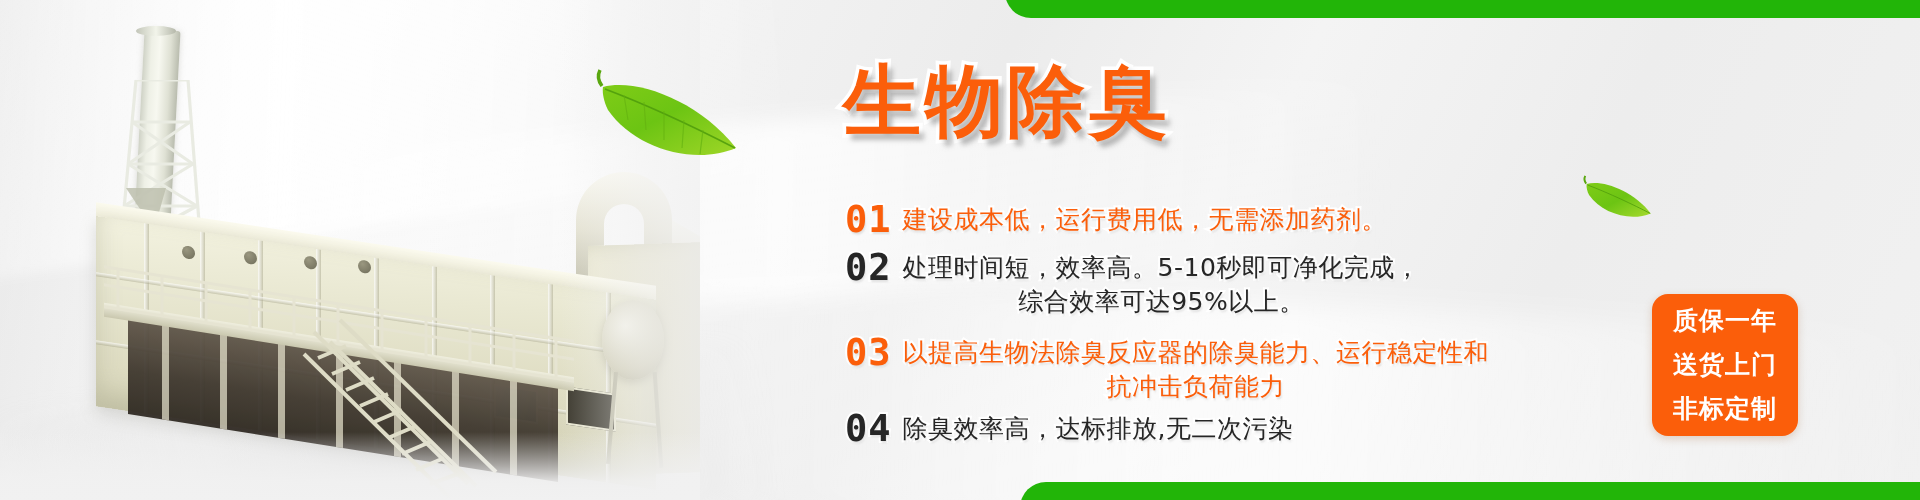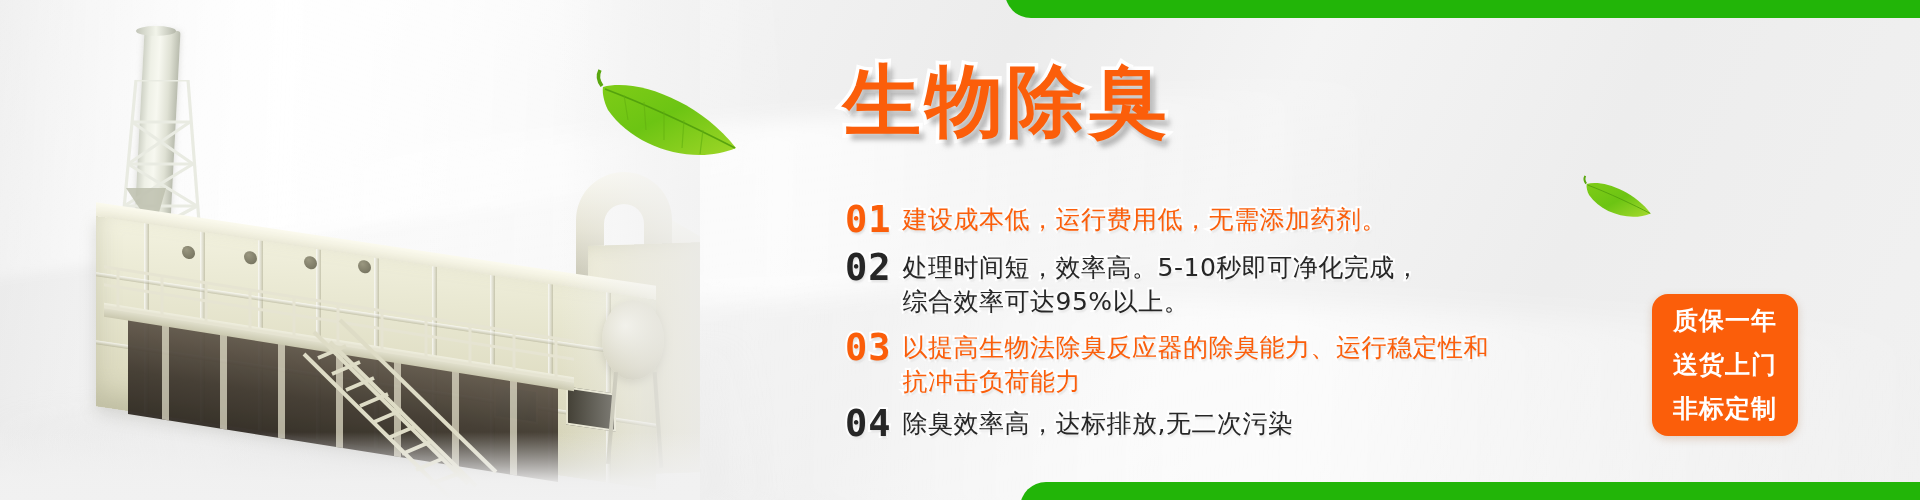--- a/index.html
+++ b/index.html
@@ -110,39 +110,39 @@
     letter-spacing:4px;
     color:#fb5e0a;
     -webkit-text-stroke:7px #ffffff;
     paint-order:stroke fill;
     text-shadow:5px 6px 5px rgba(130,130,130,.55);
     white-space:nowrap;
   }
 
   
   #bullets{position:absolute;left:845px;top:203px;width:800px;}
-  .blt{display:flex;align-items:flex-start;margin-bottom:0;}
+  .blt{display:flex;align-items:flex-start;margin-bottom:17px;}
   .blt-num{
     font-family:"DejaVu Sans Mono","Liberation Mono",monospace;
     font-size:37px;font-weight:bold;line-height:34px;
     letter-spacing:1px;margin-right:11px;flex:0 0 auto;
   }
   .blt-txt{
     font-family:"DejaVu Sans","Liberation Sans",sans-serif;
     font-size:25px;font-weight:normal;line-height:34px;letter-spacing:.5px;
   }
-  .blt-txt .l2{display:block;}
+  .blt-txt .l2{display:block;text-align:center;}
   .orange .blt-num,.orange .blt-txt{color:#fb5e0a;
     -webkit-text-stroke:4px #ffffff;paint-order:stroke fill;
     text-shadow:1px 2px 2px rgba(160,160,160,.35);}
   .dark .blt-num,.dark .blt-txt{color:#262626;
     -webkit-text-stroke:4px #ffffff;paint-order:stroke fill;
     text-shadow:1px 2px 2px rgba(170,170,170,.35);}
   .b1{margin-bottom:14px;}
-  .b2{margin-bottom:12px;}
+  .b2{}
   .b3{margin-bottom:8px;}
 
   
   #badge{
     position:absolute;left:1652px;top:294px;width:146px;height:142px;
     background:#fb5e0a;border-radius:16px;
     display:flex;flex-direction:column;align-items:center;justify-content:center;
     box-shadow:0 3px 8px rgba(170,110,70,.28);
   }
   #badge div{

